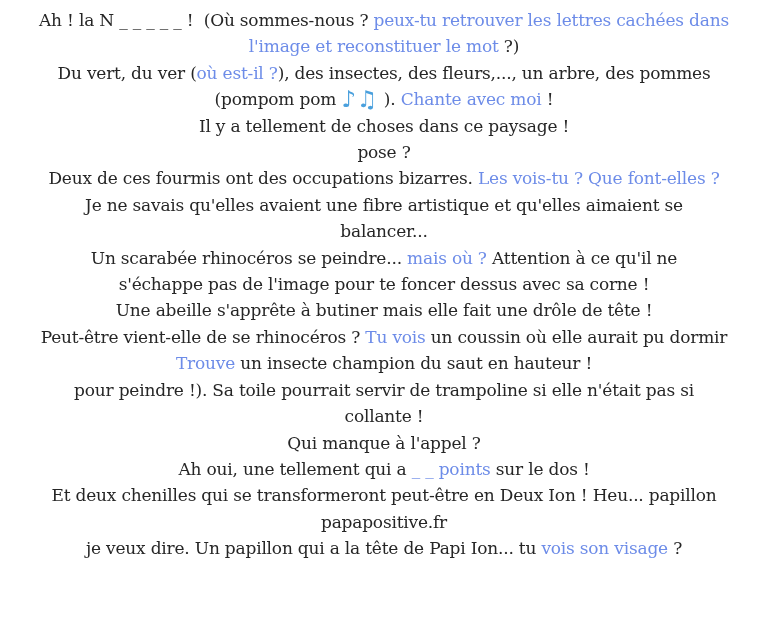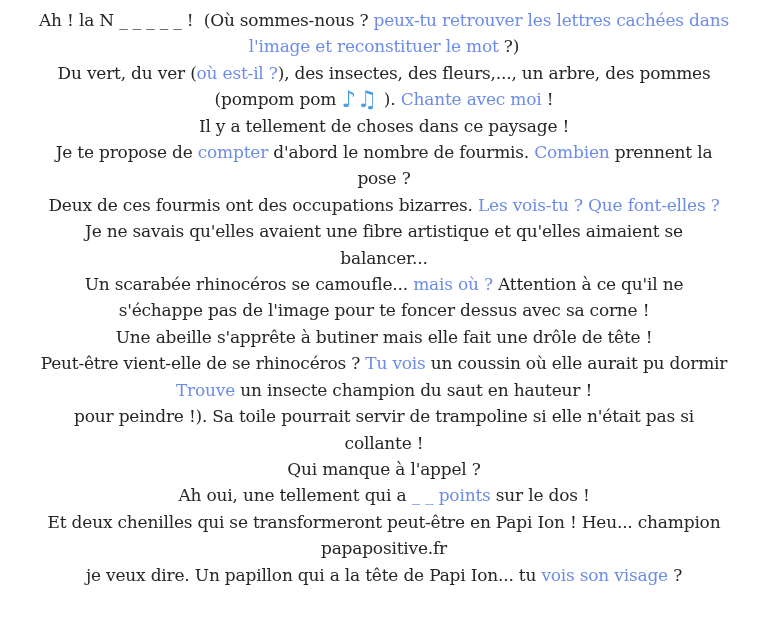--- a/index.html
+++ b/index.html
@@ -44,31 +44,30 @@
 </head>
 <body style="background: rgb(255, 255, 255);">
 
 <div class="page" style="--text-color: #262626; --accent-color: #6d8ce8; --music-color: #4aa0dd;">
   <div>
       <div class="line"><span class="normal">Ah ! la N _ _ _ _ _ !  (Où sommes-nous ? </span><span class="accent">peux-tu retrouver les lettres cachées dans</span></div>
       <div class="line"><span class="accent">l'image et reconstituer le mot</span><span class="normal"> ?)</span></div>
       <div class="line"><span class="normal">Du vert, du ver (</span><span class="accent">où est-il ?</span><span class="normal">), des insectes, des fleurs,..., un arbre, des pommes</span></div>
       <div class="line"><span class="normal">(pompom pom </span><span class="music">♪♫</span><span class="normal"> ). </span><span class="accent">Chante avec moi</span><span class="normal"> !</span></div>
       <div class="line"><span class="normal">Il y a tellement de choses dans ce paysage !</span></div>
-      <div class="line"><span class="normal">Je te propose de </span><span class="accent">compter</span><span class="normal"> d'abord le nombre de fourmis. </span><span class="accent">Combien</span><span class="normal"> prennent la</span></div>
       <div class="line"><span class="normal">pose ?</span></div>
       <div class="line"><span class="normal">Deux de ces fourmis ont des occupations bizarres. </span><span class="accent">Les vois-tu ? Que font-elles ?</span></div>
       <div class="line"><span class="normal">Je ne savais qu'elles avaient une fibre artistique et qu'elles aimaient se</span></div>
       <div class="line"><span class="normal">balancer...</span></div>
-      <div class="line"><span class="normal">Un scarabée rhinocéros se camoufle... </span><span class="accent">mais où ?</span><span class="normal"> Attention à ce qu'il ne</span></div>
+      <div class="line"><span class="normal">Un scarabée rhinocéros se peindre... </span><span class="accent">mais où ?</span><span class="normal"> Attention à ce qu'il ne</span></div>
       <div class="line"><span class="normal">s'échappe pas de l'image pour te foncer dessus avec sa corne !</span></div>
       <div class="line"><span class="normal">Une abeille s'apprête à butiner mais elle fait une drôle de tête !</span></div>
       <div class="line"><span class="normal">Peut-être vient-elle de se rhinocéros ? </span><span class="accent">Tu vois</span><span class="normal"> un coussin où elle aurait pu dormir</span></div>
       <div class="line"><span class="accent">Trouve</span><span class="normal"> un insecte champion du saut en hauteur !</span></div>
       <div class="line"><span class="normal">pour peindre !). Sa toile pourrait servir de trampoline si elle n'était pas si</span></div>
       <div class="line"><span class="normal">collante !</span></div>
       <div class="line"><span class="normal">Qui manque à l'appel ?</span></div>
       <div class="line"><span class="normal">Ah oui, une tellement qui a </span><span class="accent">_ _ points</span><span class="normal"> sur le dos !</span></div>
-      <div class="line"><span class="normal">Et deux chenilles qui se transformeront peut-être en Papi Ion ! Heu... champion</span></div>
+      <div class="line"><span class="normal">Et deux chenilles qui se transformeront peut-être en Deux Ion ! Heu... papillon</span></div>
       <div class="line"><span class="normal">papapositive.fr</span></div>
       <div class="line"><span class="normal">je veux dire. Un papillon qui a la tête de Papi Ion... tu </span><span class="accent">vois son visage</span><span class="normal"> ?</span></div>
     </div>
 </div>
 
 </body></html>

